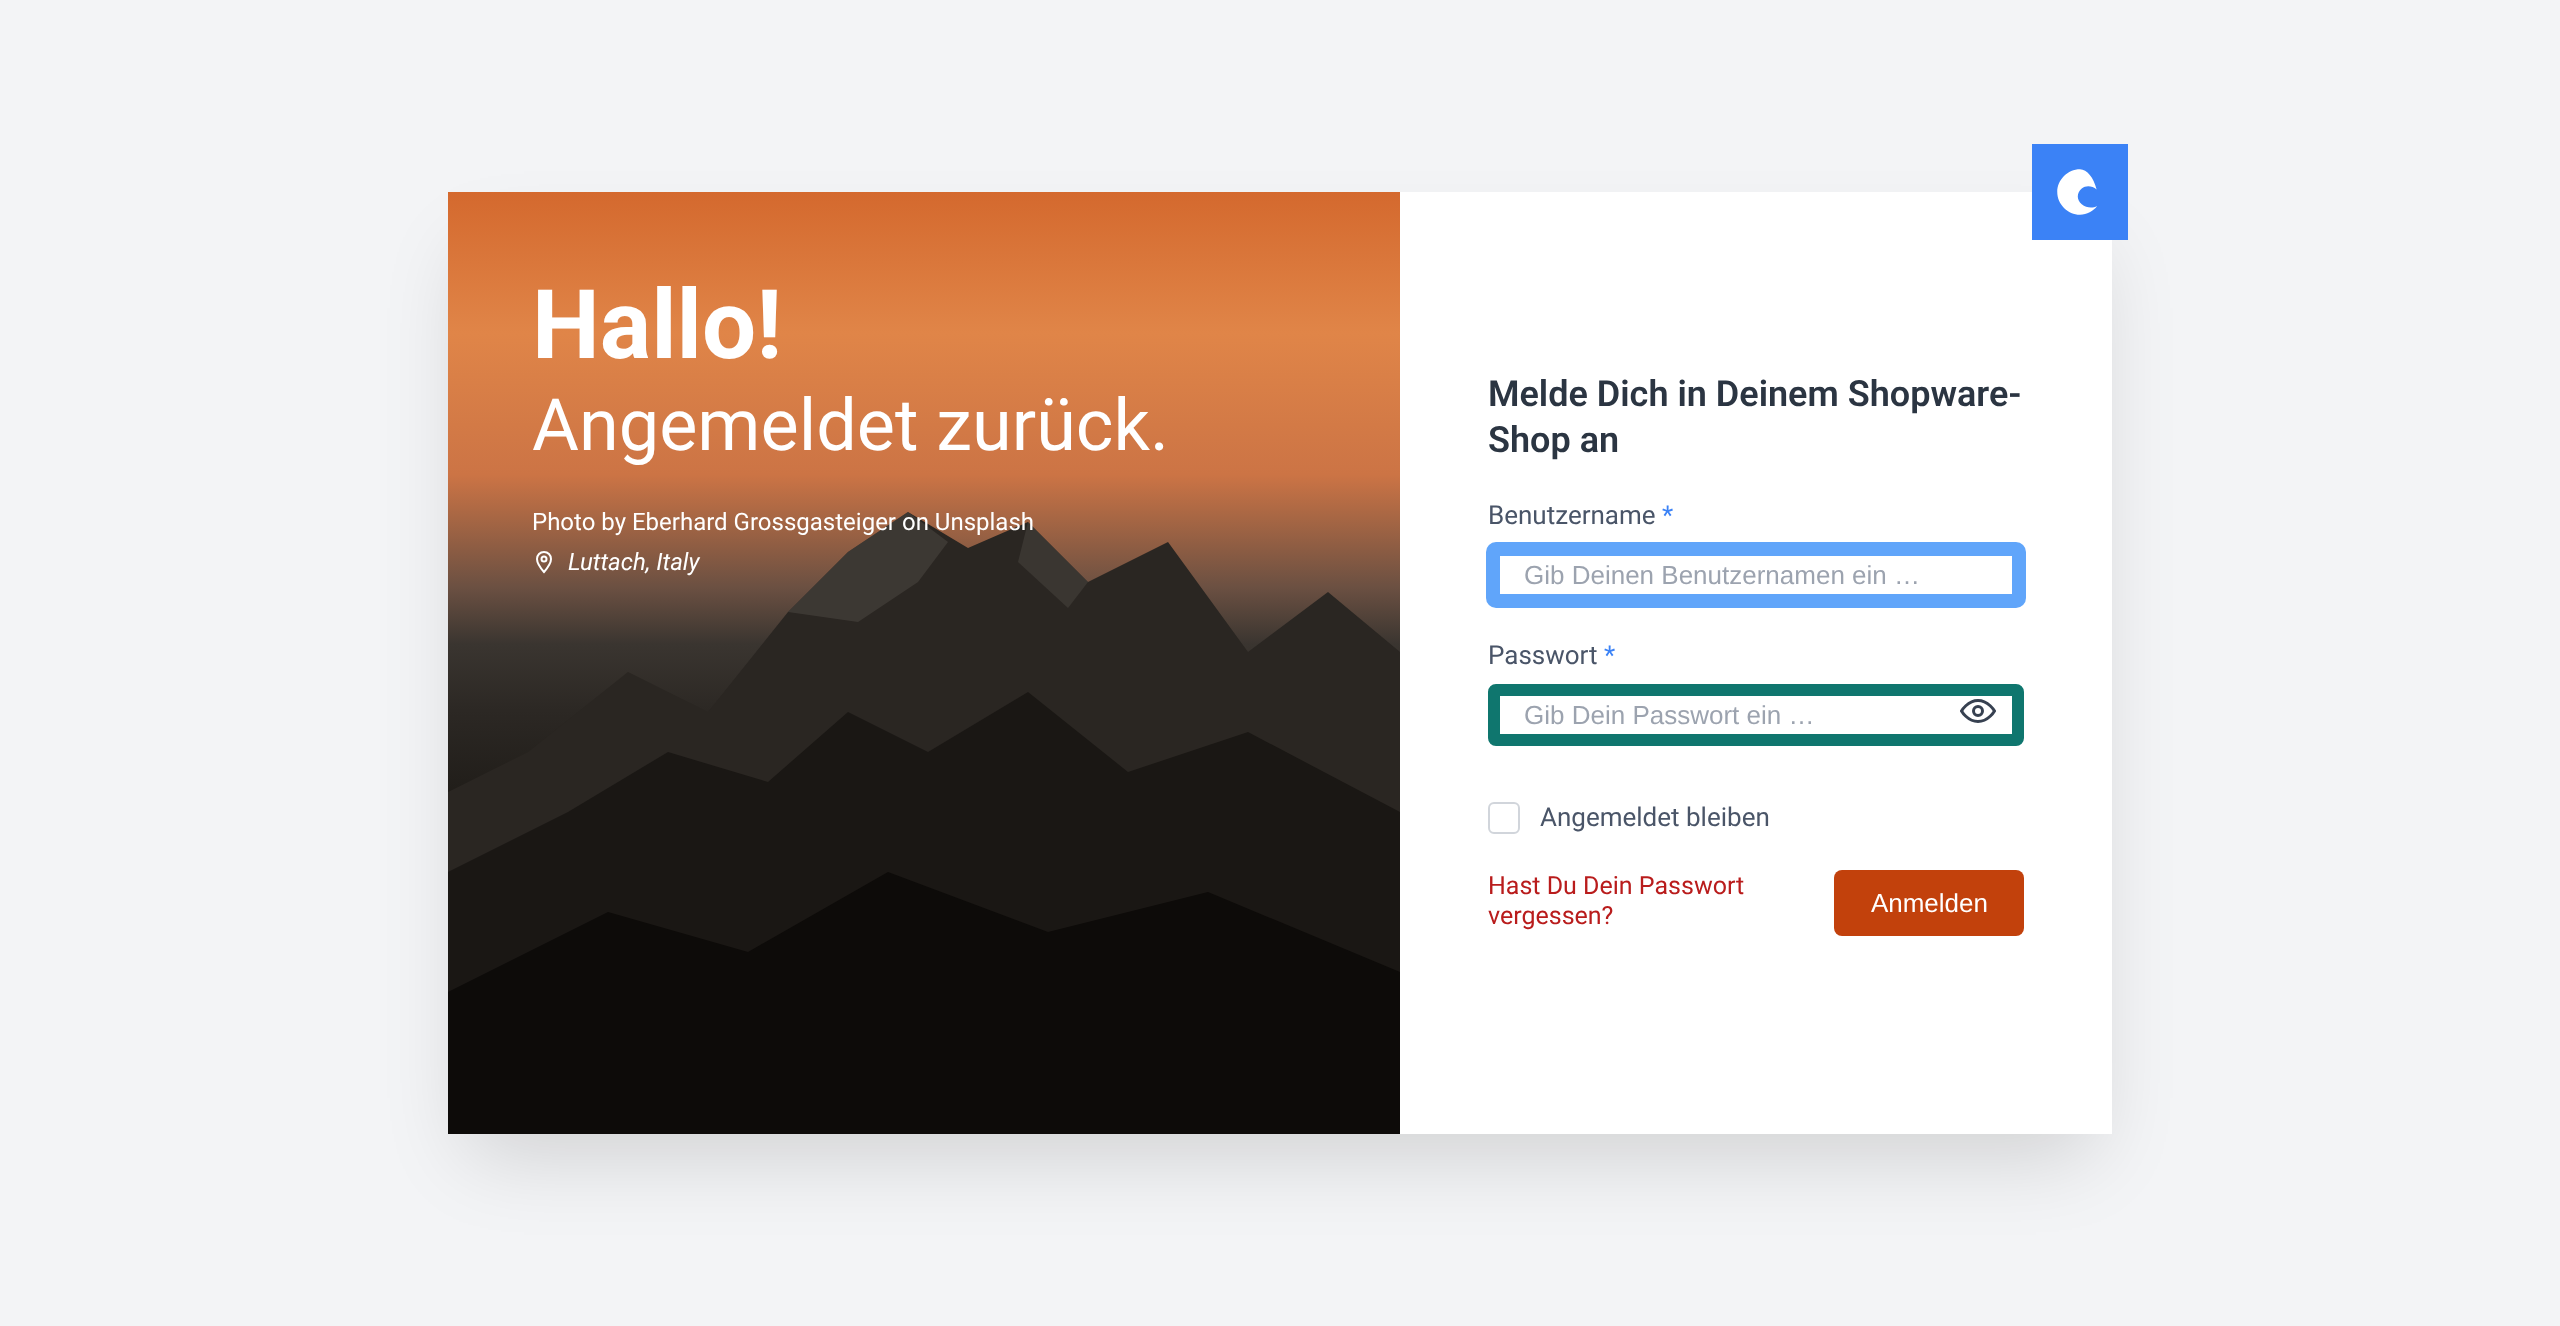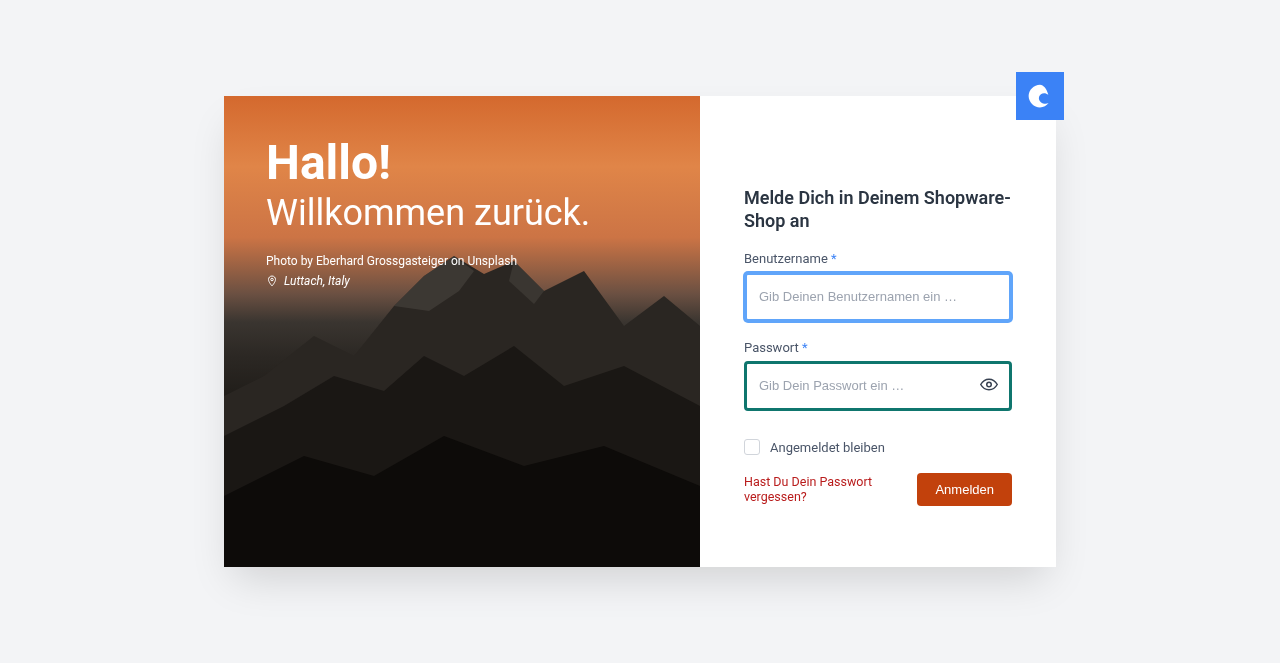--- a/index.html
+++ b/index.html
@@ -103,22 +103,22 @@
       font-size: 13px;
       color: #4a5568;
       margin-bottom: 6px;
       display: block;
     }
     .required-star {
       color: #3b82f6;
     }
     .text-input {
       width: 100%;
-      height: 50px;
-      border: 3px solid #0f766e;
+      height: 31px;
+      border: 6px solid #0f766e;
       border-radius: 4px;
       padding: 0 12px;
       font-size: 13px;
       color: #a16207;
       outline: none;
     }
     .text-input::placeholder {
       color: #9ca3af;
     }
     .text-input.focused {
@@ -202,21 +202,21 @@
   <div class="image-panel">
     <svg class="mountain-svg" viewBox="0 0 476 471" preserveAspectRatio="none">
       <path d="M0,300 L40,280 L90,240 L130,260 L170,210 L200,180 L230,160 L260,178 L290,165 L320,195 L360,175 L400,230 L440,200 L476,230 L476,471 L0,471 Z" fill="#2a2622"></path>
       <path d="M0,340 L60,310 L110,280 L160,295 L200,260 L240,280 L290,250 L340,290 L400,270 L476,310 L476,471 L0,471 Z" fill="#1a1714"></path>
       <path d="M0,400 L80,360 L150,380 L220,340 L300,370 L380,350 L476,390 L476,471 L0,471 Z" fill="#0d0b09"></path>
       <path d="M170,210 L200,180 L230,160 L250,175 L235,195 L205,215 Z" fill="#4a4540" opacity="0.6"></path>
       <path d="M290,165 L320,195 L310,208 L285,185 Z" fill="#4a4540" opacity="0.5"></path>
     </svg>
     <div class="image-text">
       <div class="hallo">Hallo!</div>
-      <div class="willkommen">Willkommen zurück.</div>
+      <div class="willkommen">Angemeldet zurück.</div>
       <div class="photo-credit">Photo by Eberhard Grossgasteiger on Unsplash</div>
       <div class="location-row">
         <svg class="location-pin" viewBox="0 0 24 24" fill="none" stroke="#fff" stroke-width="2">
           <path d="M12 2 C8 2 5 5 5 9 C5 14 12 22 12 22 C12 22 19 14 19 9 C19 5 16 2 12 2 Z"></path>
           <circle cx="12" cy="9" r="2.5"></circle>
         </svg>
         <span>Luttach, Italy</span>
       </div>
     </div>
   </div>

